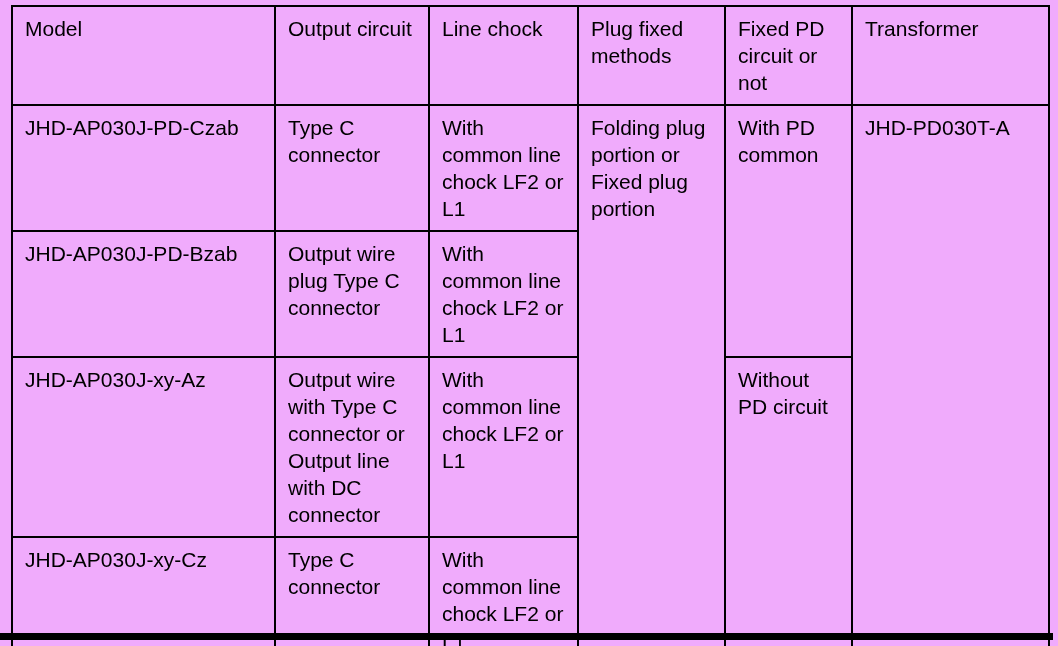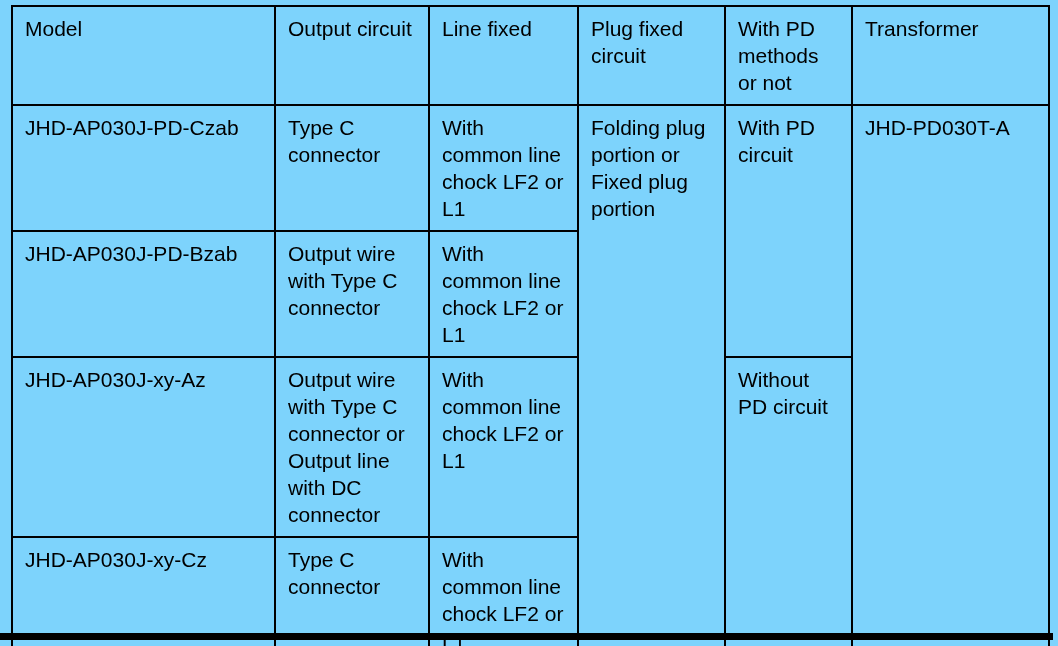--- a/index.html
+++ b/index.html
@@ -4,21 +4,21 @@
 <style>
   html, body {
     margin: 0;
     padding: 0;
     background: #ffffff;
   }
   .page {
     position: relative;
     width: 1058px;
     height: 646px;
-    background: #7dd3fc;
+    background: #f0abfc;
     color: #000000;
     font-family: "Liberation Sans", sans-serif;
     font-size: 21px;
     line-height: 27px;
     overflow: hidden;
   }
   table.spec-table {
     position: absolute;
     left: 11px;
     top: 5px;
@@ -63,38 +63,38 @@
       <col style="width:149px">
       <col style="width:147px">
       <col style="width:127px">
       <col style="width:197px">
     </colgroup>
 
     <tbody>
         <tr class="header-row">
       <th>Model</th>
       <th>Output circuit</th>
-      <th>Line fixed</th>
-      <th>Plug fixed circuit</th>
-      <th>With PD methods or not</th>
+      <th>Line chock</th>
+      <th>Plug fixed methods</th>
+      <th>Fixed PD circuit or not</th>
       <th>Transformer</th>
     </tr>
 
     <tr class="data-row-1">
       <td>JHD-AP030J-PD-Czab</td>
       <td>Type C connector</td>
       <td>With common line chock LF2 or L1</td>
       <td rowspan="4">Folding plug portion or Fixed plug portion</td>
-      <td rowspan="2">With PD circuit</td>
+      <td rowspan="2">With PD common</td>
       <td rowspan="4">JHD-PD030T-A</td>
     </tr>
 
     <tr class="data-row-2">
       <td>JHD-AP030J-PD-Bzab</td>
-      <td>Output wire with Type C connector</td>
+      <td>Output wire plug Type C connector</td>
       <td>With common line chock LF2 or L1</td>
     </tr>
 
     <tr class="data-row-3">
       <td>JHD-AP030J-xy-Az</td>
       <td>Output wire with Type C connector or Output line with DC connector</td>
       <td>With common line chock LF2 or L1</td>
       <td rowspan="2">Without PD circuit</td>
     </tr>
 

